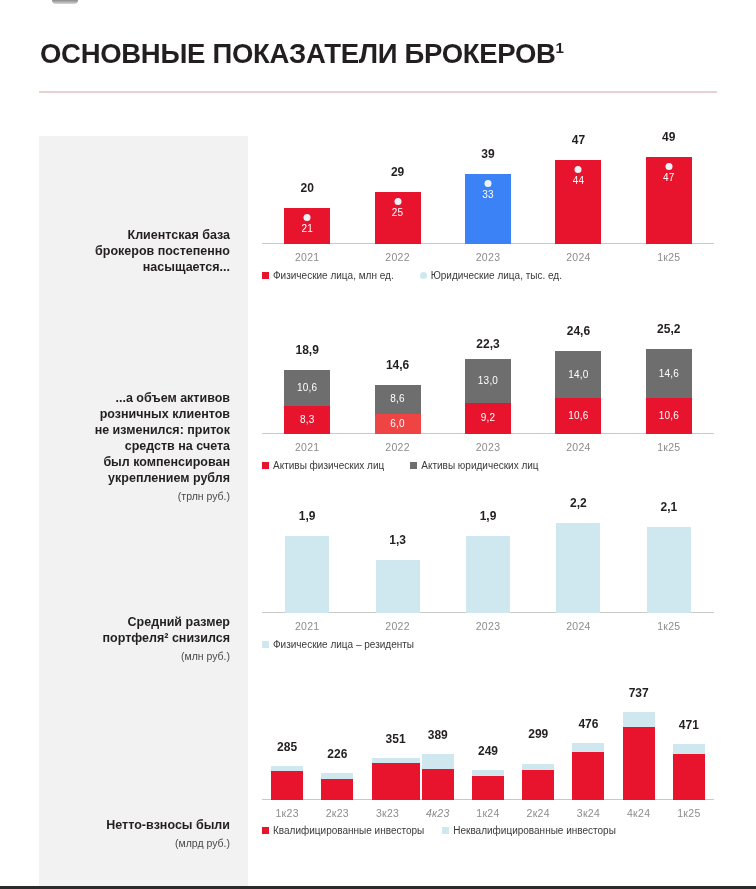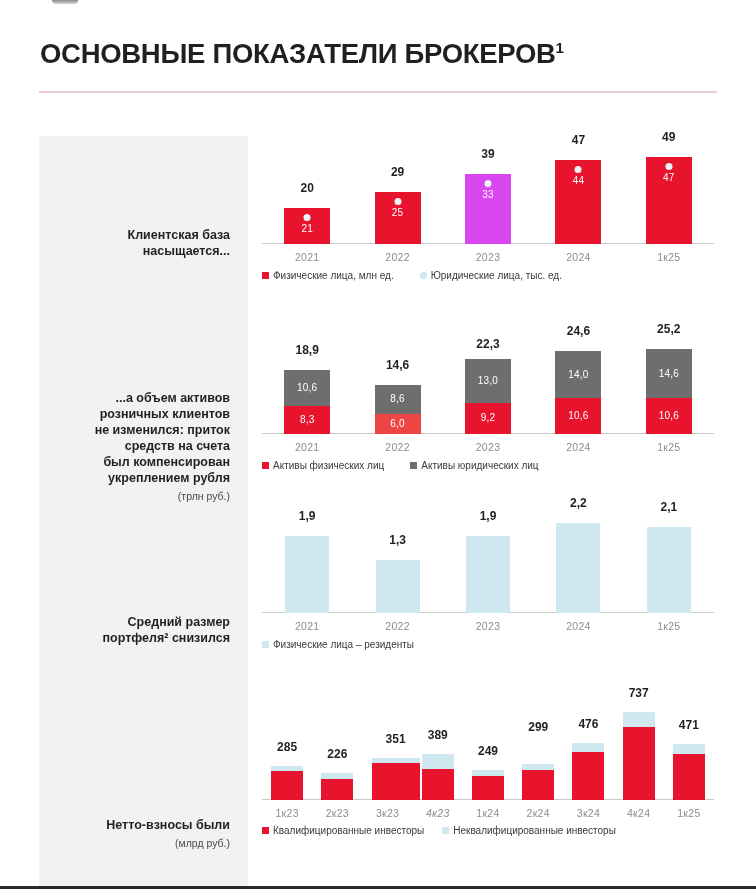--- a/index.html
+++ b/index.html
@@ -183,34 +183,36 @@
 <div class="top-artifact"></div>
 
 <div class="page-title"><span>ОСНОВНЫЕ ПОКАЗАТЕЛИ БРОКЕРОВ</span><sup>1</sup></div>
 <div class="title-rule"></div>
 
 <div class="gray-panel"></div>
 <div class="bottom-strip"></div>
 
 <div class="caption" id="cap0" style="top:191px;">
     <div>Клиентская база</div>
+    <div>брокеров постепенно</div>
     <div>насыщается...</div>
   </div>
 <div class="caption" id="cap1" style="top:354px;">
     <div>...а объем активов</div>
     <div>розничных клиентов</div>
     <div>не изменился: приток</div>
     <div>средств на счета</div>
     <div>был компенсирован</div>
     <div>укреплением рубля</div>
     <span class="unit">(трлн руб.)</span>
   </div>
 <div class="caption" id="cap2" style="top:578px;">
     <div>Средний размер</div>
     <div>портфеля² снизился</div>
+    <span class="unit">(млн руб.)</span>
   </div>
 <div class="caption" id="cap3" style="top:781px;">
     <div>Нетто-взносы были</div>
     <span class="unit">(млрд руб.)</span>
   </div>
 
 <div class="chart" id="chart0" style="top:144px;">
     <div class="plot" style="height: 100px;">
       <div class="axis-line" style="background: rgb(201, 201, 201);"></div>
       <div class="cat" style="left: 22.2px; width: 46px;">
@@ -226,21 +228,21 @@
         <div class="bar-wrap">
           <div class="seg" style="height: 51.7857px; background: rgb(232, 20, 46); align-items: flex-start; padding-top: 16px;">
             <span class="seg-label">25</span>
             <div class="dot" style="background: rgb(234, 244, 248); top: 6px;"></div>
           </div>
         </div>
         <div class="total-label" style="bottom: 65.7857px;">29</div>
       </div>
       <div class="cat" style="left: 203px; width: 46px;">
         <div class="bar-wrap">
-          <div class="seg" style="height: 69.6429px; background: #d946ef; align-items: flex-start; padding-top: 16px;">
+          <div class="seg" style="height: 69.6429px; background: #3b82f6; align-items: flex-start; padding-top: 16px;">
             <span class="seg-label">33</span>
             <div class="dot" style="background: rgb(234, 244, 248); top: 6px;"></div>
           </div>
         </div>
         <div class="total-label" style="bottom: 83.6429px;">39</div>
       </div>
       <div class="cat" style="left: 293.4px; width: 46px;">
         <div class="bar-wrap">
           <div class="seg" style="height: 83.9286px; background: rgb(232, 20, 46); align-items: flex-start; padding-top: 16px;">
             <span class="seg-label">44</span>
@@ -438,21 +440,21 @@
           <div class="seg" style="height: 5.23544px; background: rgb(207, 231, 239);"></div>
           <div class="seg" style="height: 24.3924px; background: rgb(232, 20, 46);"></div>
         </div>
         <div class="total-label" style="bottom: 42.6278px;">249</div>
       </div>
       <div class="cat" style="left: 260.222px; width: 32px;">
         <div class="bar-wrap">
           <div class="seg" style="height: 5.83038px; background: rgb(207, 231, 239);"></div>
           <div class="seg" style="height: 29.7468px; background: rgb(232, 20, 46);"></div>
         </div>
-        <div class="total-label" style="bottom: 67px;">299</div>
+        <div class="total-label" style="bottom: 60px;">299</div>
       </div>
       <div class="cat" style="left: 310.444px; width: 32px;">
         <div class="bar-wrap">
           <div class="seg" style="height: 9.04304px; background: rgb(207, 231, 239);"></div>
           <div class="seg" style="height: 47.5949px; background: rgb(232, 20, 46);"></div>
         </div>
         <div class="total-label" style="bottom: 69.638px;">476</div>
       </div>
       <div class="cat" style="left: 360.667px; width: 32px;">
         <div class="bar-wrap">

